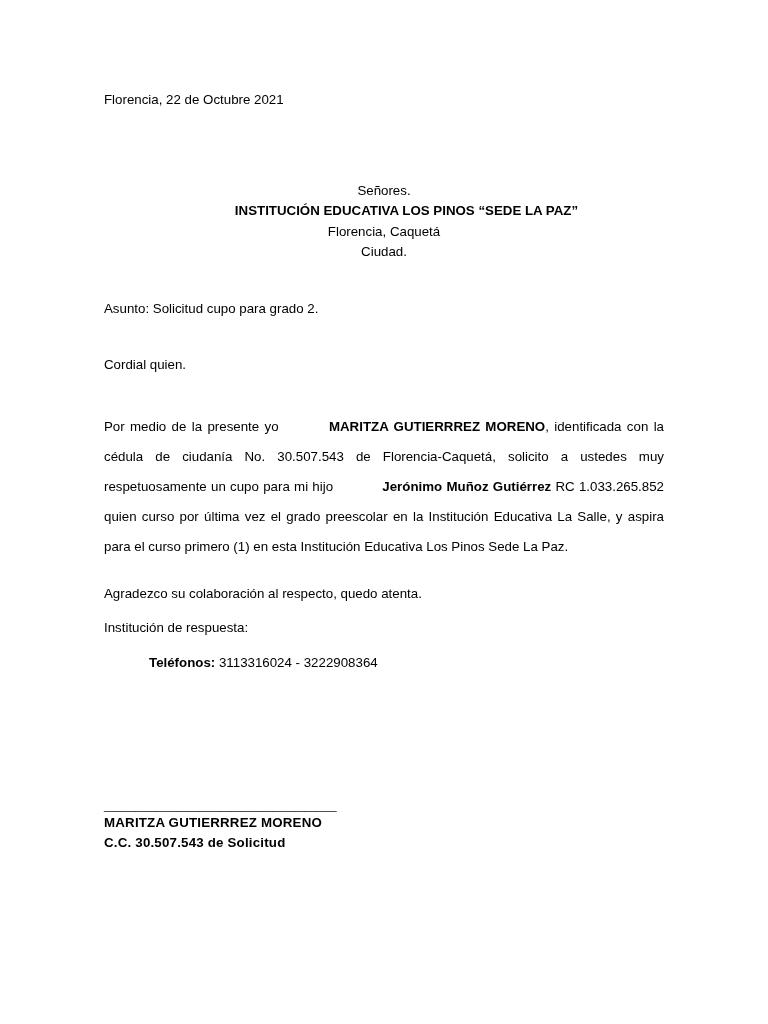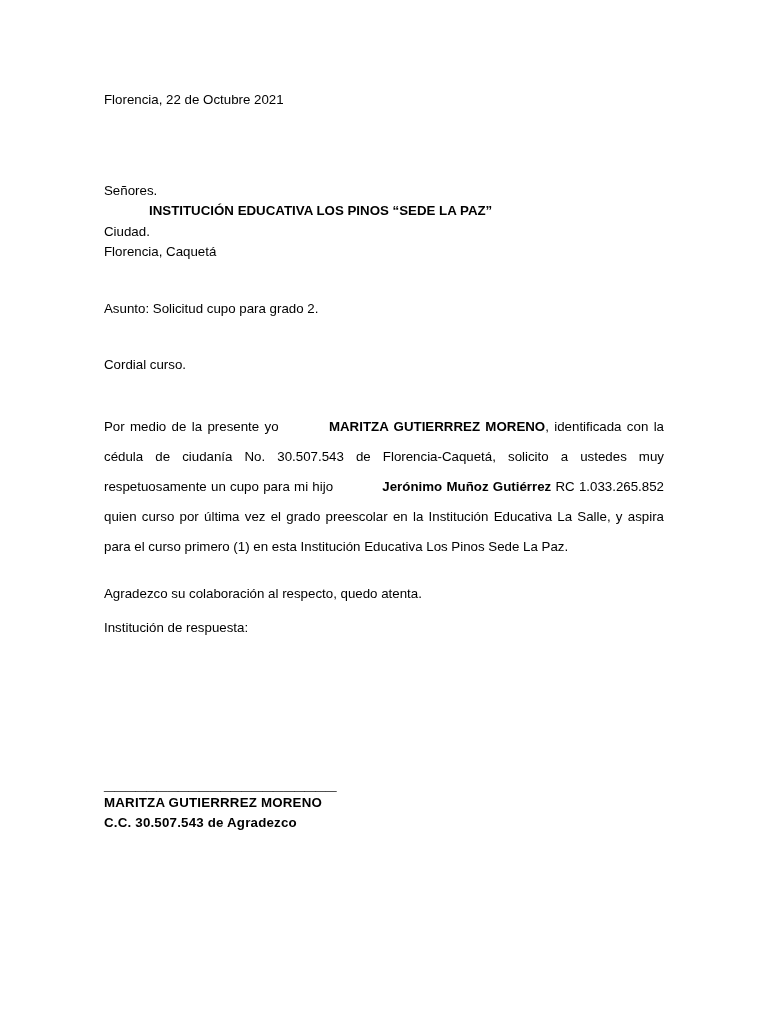--- a/index.html
+++ b/index.html
@@ -29,21 +29,21 @@
     font-size: 13.3px;
     line-height: 20.5px;
   }
   .date-line { padding-top: 90px; }
 
   .spacer-lg { height: 70px; }
   .spacer-md { height: 36px; }
   .spacer-sm { height: 22px; }
   .spacer-xs { height: 14px; }
 
-  .recipient div { line-height: 20.5px; }
+  .recipient div { line-height: 20.5px; text-align: center; }
   .strong { font-weight: bold; margin-left: 45px; }
 
   .body-par {
     text-align: justify;
     text-justify: inter-word;
     line-height: 30px;
   }
   .body-par .strong { font-weight: bold; }
 
   .contact div { line-height: 20px; }
@@ -68,53 +68,54 @@
 
 <div class="page">
 
   <div class="block date-line">Florencia, 22 de Octubre 2021</div>
 
   <div class="spacer-lg"></div>
 
   <div class="block recipient">
     <div>Señores.</div>
     <div class="strong">INSTITUCIÓN EDUCATIVA LOS PINOS “SEDE LA PAZ”</div>
+    <div>Florencia, Caquetá</div>
     <div>Ciudad.</div>
-    <div>Florencia, Caquetá</div>
   </div>
 
   <div class="spacer-md"></div>
 
   <div class="block">Asunto: Solicitud cupo para grado 2.</div>
 
   <div class="spacer-md"></div>
 
-  <div class="block">Cordial curso.</div>
+  <div class="block">Cordial quien.</div>
 
   <div class="spacer-md"></div>
 
   <div class="block body-par"><span>Por medio de la presente yo </span><span class="strong">MARITZA GUTIERRREZ MORENO</span><span>, identificada con la cédula de ciudanía No. 30.507.543 de Florencia-Caquetá, solicito a ustedes muy respetuosamente un cupo para mi hijo </span><span class="strong">Jerónimo Muñoz Gutiérrez</span><span> RC 1.033.265.852 quien curso por última vez el grado preescolar en la Institución Educativa La Salle, y aspira para el curso primero (1) en esta Institución Educativa Los Pinos Sede La Paz.</span></div>
 
   <div class="spacer-sm"></div>
 
   <div class="block">Agradezco su colaboración al respecto, quedo atenta.</div>
 
   <div class="spacer-xs"></div>
 
   <div class="block">Institución de respuesta:</div>
 
   <div class="spacer-xs"></div>
 
   <div class="block contact">
+    <div><span class="strong">Teléfonos:</span><span> 3113316024 - 3222908364</span></div>
   </div>
 
   <div class="spacer-md"></div>
 
 
   <div style="height:88px"></div>
 
   <div class="block">
     <div class="sig-rule">______________________</div>
     <div class="sig-name">MARITZA  GUTIERRREZ MORENO</div>
-    <div class="sig-name">C.C. 30.507.543 de Agradezco</div>
+    <div class="sig-name">C.C. 30.507.543 de Solicitud</div>
   </div>
 
 </div>
 
 </body></html>

